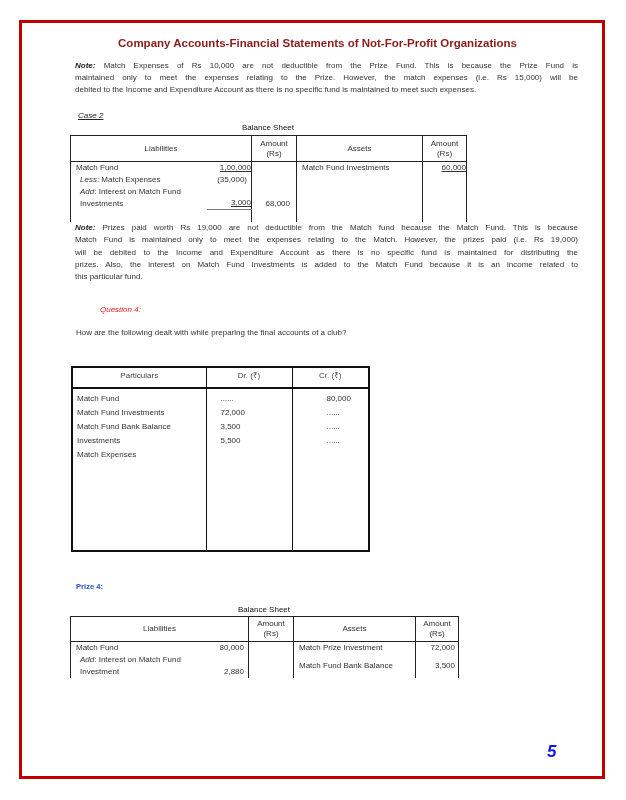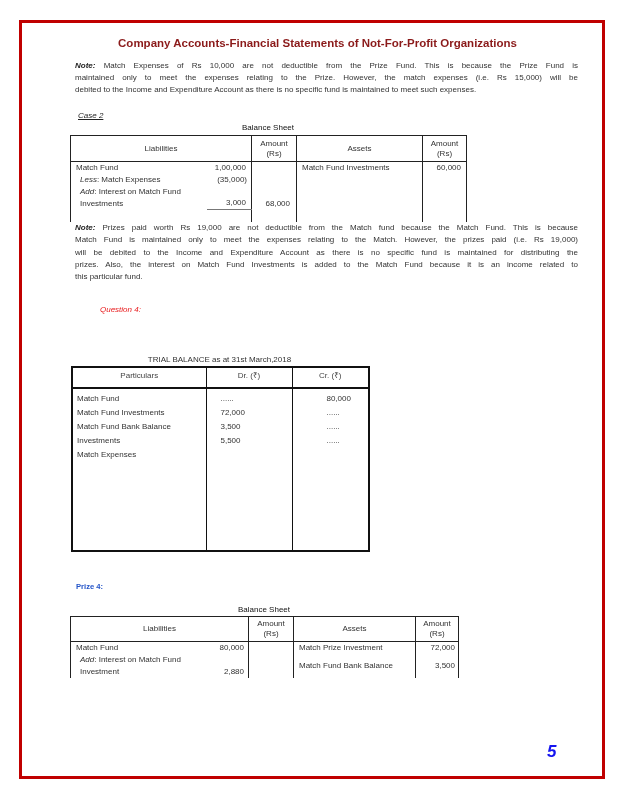--- a/index.html
+++ b/index.html
@@ -27,21 +27,21 @@
 
   table{position:absolute;border-collapse:collapse;table-layout:fixed;font-size:8px;color:#333;}
   td,th{padding:0;font-weight:normal;white-space:nowrap;line-height:10px;overflow:visible;}
   .bs{border-top:1.5px solid #222;border-left:1.5px solid #222;border-right:1.5px solid #222;}
   .bs .hdr th{border-bottom:1.5px solid #222;text-align:center;vertical-align:middle;color:#333;}
   .vl{border-left:1.5px solid #222;}
   .r{text-align:right;}
   .pl5{padding-left:5px;}
   .pl9{padding-left:9px;}
   .pr4{padding-right:4px;}
-  .pr5{padding-right:5px;}
+  .pr5{text-decoration:underline;}
   .pr6{padding-right:6px;}
   .ul{border-bottom:1px solid #777;}
 
   .tb{border:2px solid #111;}
   .tb .hdr th{border-bottom:2px solid #111;vertical-align:top;padding-top:3px;text-align:center;color:#444;}
   .tb .vl2{border-left:1.5px solid #111;}
   .tb td{vertical-align:middle;}
 </style>
 </head>
 <body>
@@ -115,21 +115,21 @@
 
   <div>
     <div class="line" style="top:222px"><span class="bi">Note:</span><span> Prizes paid worth Rs 19,000 are not deductible from the Match fund because the Match Fund. This is because</span></div>
     <div class="line" style="top:234px">Match Fund is maintained only to meet the expenses relating to the Match. However, the prizes paid (i.e. Rs 19,000)</div>
     <div class="line" style="top:247px">will be debited to the Income and Expenditure Account as there is no specific fund is maintained for distributing the</div>
     <div class="line" style="top:259px">prizes. Also, the interest on Match Fund Investments is added to the Match Fund because it is an income related to</div>
     <div class="line last" style="top:271px">this particular fund.</div>
   </div>
 
   <div class="abs question">Question 4:</div>
-  <div class="abs tcap" style="left:71px;width:297px;top:355px;color:#333;">TRIAL BALANCE as at 31st March,2018</div>
+  <div class="abs qtext">How are the following dealt with while preparing the final accounts of a club?</div>
 
   <table class="tb" style="left:71px;top:366px;width:297px;border-radius:23px;">
     <colgroup>
         <col style="width:134px">
         <col style="width:86px">
         <col style="width:77px">
       </colgroup>
     <tbody>
         <tr class="hdr" style="height:21px">
       <th>Particulars</th>

